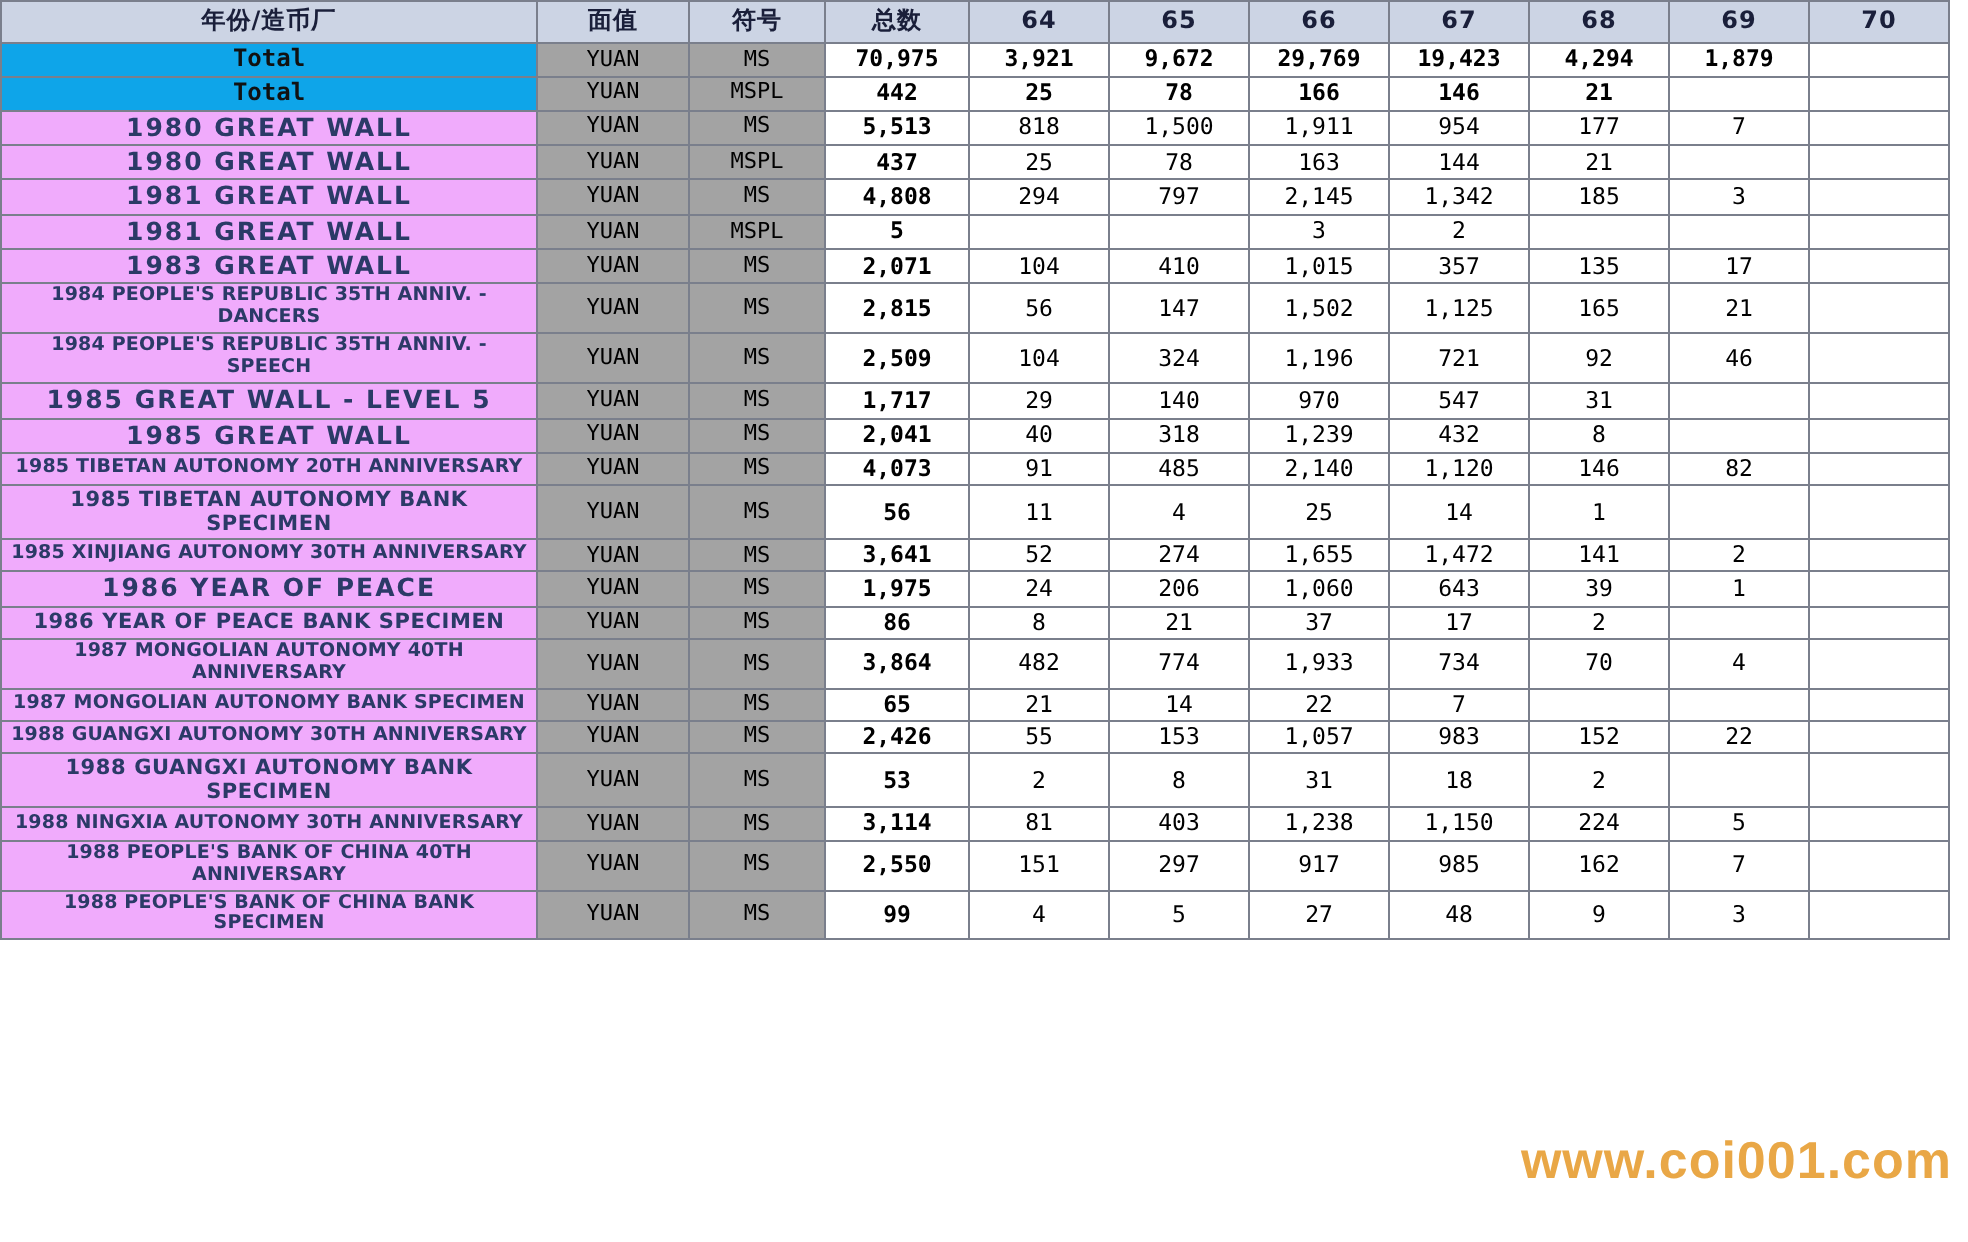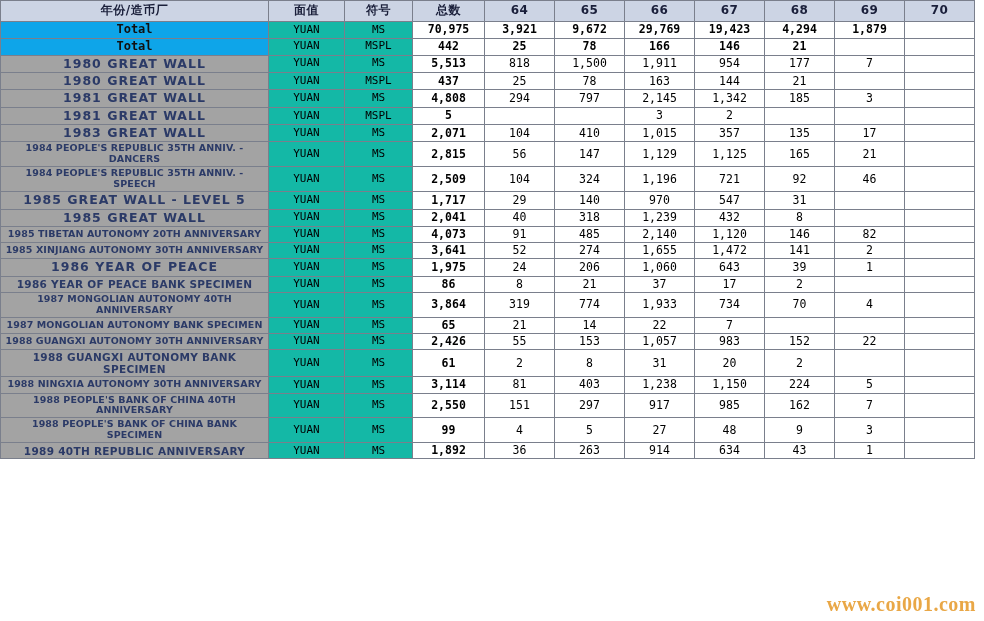--- a/index.html
+++ b/index.html
@@ -43,21 +43,21 @@
   col.c-name  { width: 268px; }
   col.c-denom { width: 76px; }
   col.c-sym   { width: 68px; }
   col.c-total { width: 72px; }
   col.c-g     { width: 70px; }
 
   td.name {
     text-align: center;
     color: #2b3a67;
     font-weight: bold;
-    background: #a3a3a3;
+    background: #f0abfc;
     font-size: 11px;
     letter-spacing: 0.2px;
   }
   td.name.total-row {
     background: #0ea5e9;
     color: #111111;
     font-family: "DejaVu Sans Mono", monospace;
     font-size: 12px;
     letter-spacing: 0;
   }
@@ -71,21 +71,21 @@
     letter-spacing: 1px;
     display: block;
   }
   td.name .mid {
     font-size: 10.5px;
     letter-spacing: 0.3px;
     display: block;
   }
   td.denom, td.sym {
     text-align: center;
-    background: #14b8a6;
+    background: #a3a3a3;
     color: #000000;
     font-family: "DejaVu Sans Mono", monospace;
     font-size: 11px;
   }
   td.num {
     text-align: center;
     background: #ffffff;
     color: #000000;
     font-family: "DejaVu Sans Mono", monospace;
     font-size: 11.5px;
@@ -93,23 +93,23 @@
   td.total-col {
     font-weight: bold;
     margin-left: 26px;
   }
   tr.totalline td.num {
     font-weight: bold;
   }
   .watermark {
     position: absolute;
     right: 8px;
-    bottom: 5px;
-    font-family: Liberation Serif, serif;
-    font-size: 20px;
+    bottom: 25px;
+    font-family: Liberation Sans, sans-serif;
+    font-size: 26px;
     font-weight: bold;
     color: #e8a33d;
     opacity: 0.95;
     letter-spacing: 0.5px;
     pointer-events: none;
   }
 </style>
 </head>
 <body>
 
@@ -248,21 +248,21 @@
         </tr>
         <tr>
           <td class="name">
             <span class="small">1984 PEOPLE'S REPUBLIC 35TH ANNIV. - DANCERS</span>
           </td>
           <td class="denom">YUAN</td>
           <td class="sym">MS</td>
           <td class="num total-col">2,815</td>
           <td class="num">56</td>
           <td class="num">147</td>
-          <td class="num">1,129</td>
+          <td class="num">1,502</td>
           <td class="num">1,125</td>
           <td class="num">165</td>
           <td class="num">21</td>
           <td class="num"></td>
         </tr>
         <tr>
           <td class="name">
             <span class="small">1984 PEOPLE'S REPUBLIC 35TH ANNIV. - SPEECH</span>
           </td>
           <td class="denom">YUAN</td>
@@ -316,20 +316,35 @@
           <td class="num">91</td>
           <td class="num">485</td>
           <td class="num">2,140</td>
           <td class="num">1,120</td>
           <td class="num">146</td>
           <td class="num">82</td>
           <td class="num"></td>
         </tr>
         <tr>
           <td class="name">
+            <span class="mid">1985 TIBETAN AUTONOMY BANK SPECIMEN</span>
+          </td>
+          <td class="denom">YUAN</td>
+          <td class="sym">MS</td>
+          <td class="num total-col">56</td>
+          <td class="num">11</td>
+          <td class="num">4</td>
+          <td class="num">25</td>
+          <td class="num">14</td>
+          <td class="num">1</td>
+          <td class="num"></td>
+          <td class="num"></td>
+        </tr>
+        <tr>
+          <td class="name">
             <span class="small">1985 XINJIANG AUTONOMY 30TH ANNIVERSARY</span>
           </td>
           <td class="denom">YUAN</td>
           <td class="sym">MS</td>
           <td class="num total-col">3,641</td>
           <td class="num">52</td>
           <td class="num">274</td>
           <td class="num">1,655</td>
           <td class="num">1,472</td>
           <td class="num">141</td>
@@ -366,21 +381,21 @@
           <td class="num"></td>
           <td class="num"></td>
         </tr>
         <tr>
           <td class="name">
             <span class="small">1987 MONGOLIAN AUTONOMY 40TH ANNIVERSARY</span>
           </td>
           <td class="denom">YUAN</td>
           <td class="sym">MS</td>
           <td class="num total-col">3,864</td>
-          <td class="num">319</td>
+          <td class="num">482</td>
           <td class="num">774</td>
           <td class="num">1,933</td>
           <td class="num">734</td>
           <td class="num">70</td>
           <td class="num">4</td>
           <td class="num"></td>
         </tr>
         <tr>
           <td class="name">
             <span class="small">1987 MONGOLIAN AUTONOMY BANK SPECIMEN</span>
@@ -410,25 +425,25 @@
           <td class="num">152</td>
           <td class="num">22</td>
           <td class="num"></td>
         </tr>
         <tr>
           <td class="name">
             <span class="mid">1988 GUANGXI AUTONOMY BANK SPECIMEN</span>
           </td>
           <td class="denom">YUAN</td>
           <td class="sym">MS</td>
-          <td class="num total-col">61</td>
+          <td class="num total-col">53</td>
           <td class="num">2</td>
           <td class="num">8</td>
           <td class="num">31</td>
-          <td class="num">20</td>
+          <td class="num">18</td>
           <td class="num">2</td>
           <td class="num"></td>
           <td class="num"></td>
         </tr>
         <tr>
           <td class="name">
             <span class="small">1988 NINGXIA AUTONOMY 30TH ANNIVERSARY</span>
           </td>
           <td class="denom">YUAN</td>
           <td class="sym">MS</td>
@@ -464,32 +479,17 @@
           <td class="sym">MS</td>
           <td class="num total-col">99</td>
           <td class="num">4</td>
           <td class="num">5</td>
           <td class="num">27</td>
           <td class="num">48</td>
           <td class="num">9</td>
           <td class="num">3</td>
           <td class="num"></td>
         </tr>
-        <tr>
-          <td class="name">
-            <span class="mid">1989 40TH REPUBLIC ANNIVERSARY</span>
-          </td>
-          <td class="denom">YUAN</td>
-          <td class="sym">MS</td>
-          <td class="num total-col">1,892</td>
-          <td class="num">36</td>
-          <td class="num">263</td>
-          <td class="num">914</td>
-          <td class="num">634</td>
-          <td class="num">43</td>
-          <td class="num">1</td>
-          <td class="num"></td>
-        </tr>
       </tbody>
   </table>
 
   <div class="watermark">www.coi001.com</div>
 </div>
 
 </body></html>

